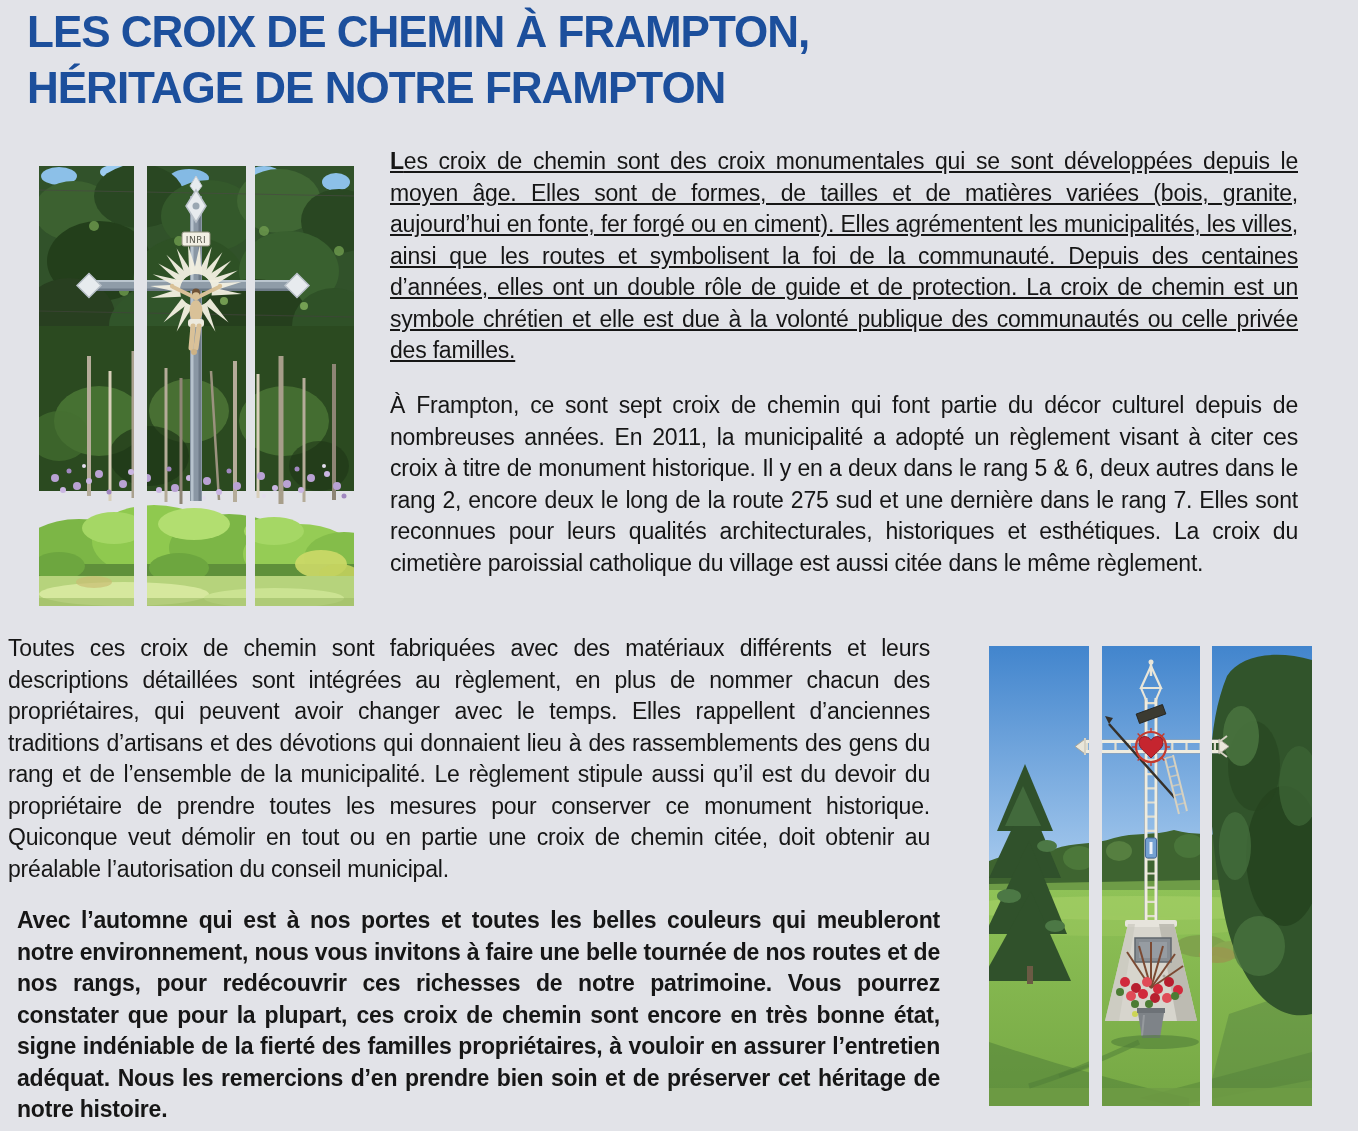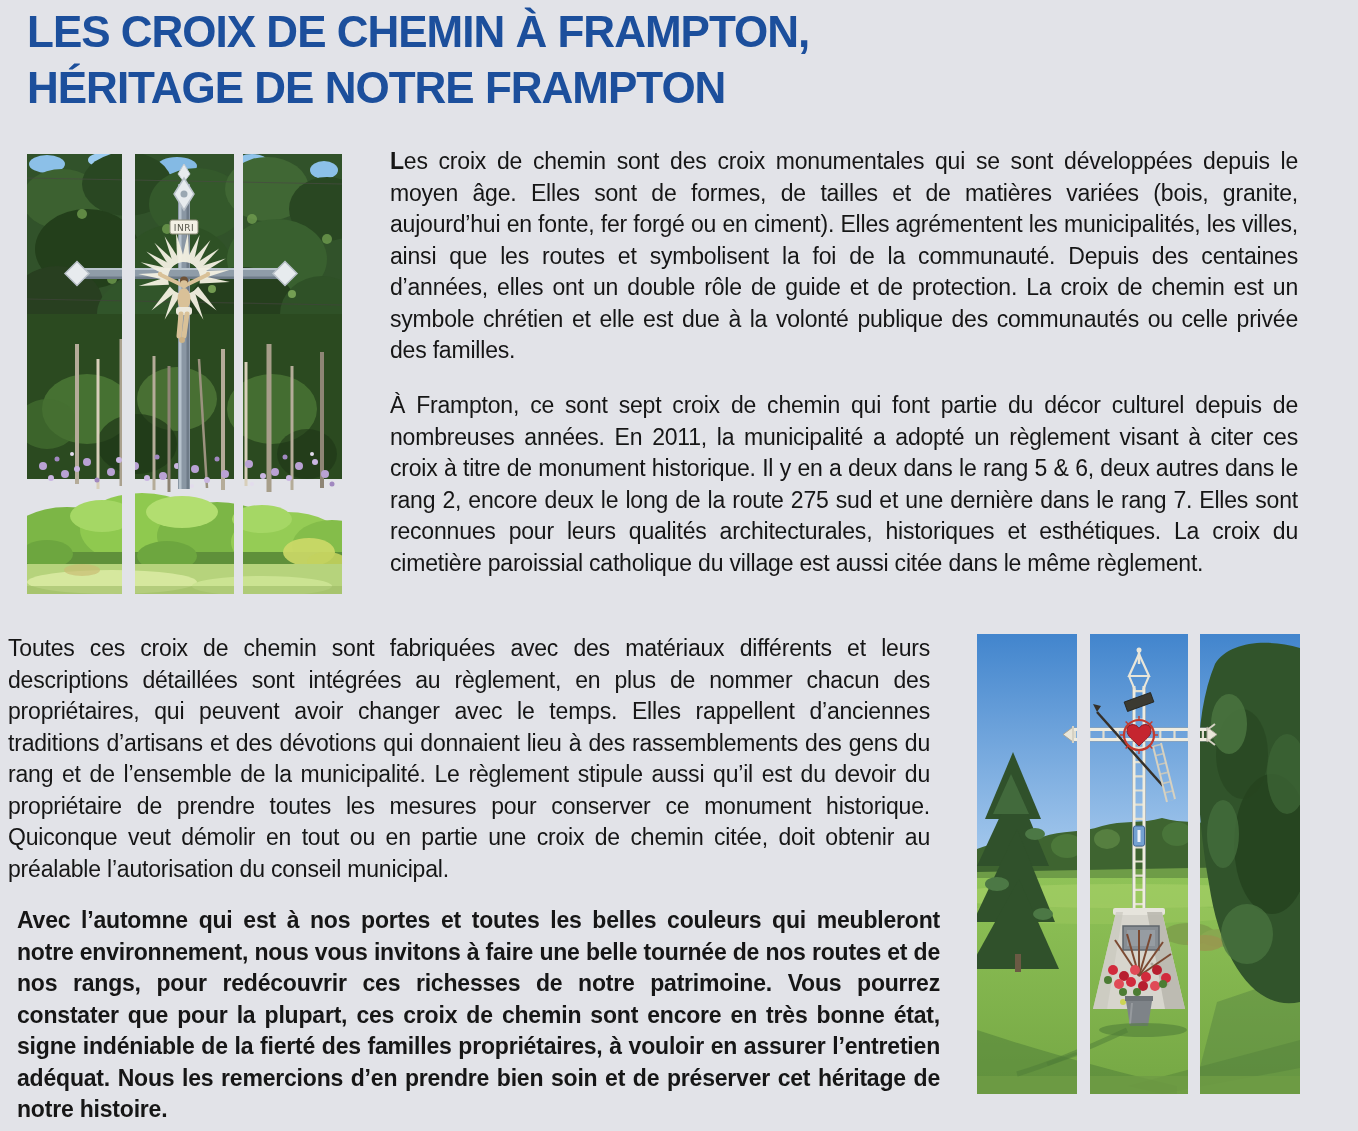--- a/index.html
+++ b/index.html
@@ -34,27 +34,27 @@
   .para{
     position:absolute;
     margin:0;
     font-size:23px;
     line-height:31.5px;
     letter-spacing:-0.2px;
     text-align:justify;
     color:var(--body-text);
   }
   .para .lead{font-weight:bold;}
-  .para-1{left:390px; top:146px; width:908px;}
+  .para-1{left:390px; top:146px; width:908px;text-decoration:underline;}
   .para-2{left:390px; top:390px; width:908px;}
   .para-3{left:8px;   top:633px; width:922px;}
   .para-4{left:17px;  top:905px; width:923px;font-weight:bold;}
   .triptych{
     position:absolute;
-    margin:4px;
+    margin:16px;
     overflow:hidden;
   }
   .triptych svg{position:absolute; left:0; top:0; width:100%; height:100%;}
   .triptych .gap{
     position:absolute; top:0; bottom:0;
     background:var(--background);
   }
   .triptych-forest{left:23px; top:150px; width:315px; height:440px;}
   .triptych-forest .gap1{left:95px;  width:13px;}
   .triptych-forest .gap2{left:207px; width:9px;}

